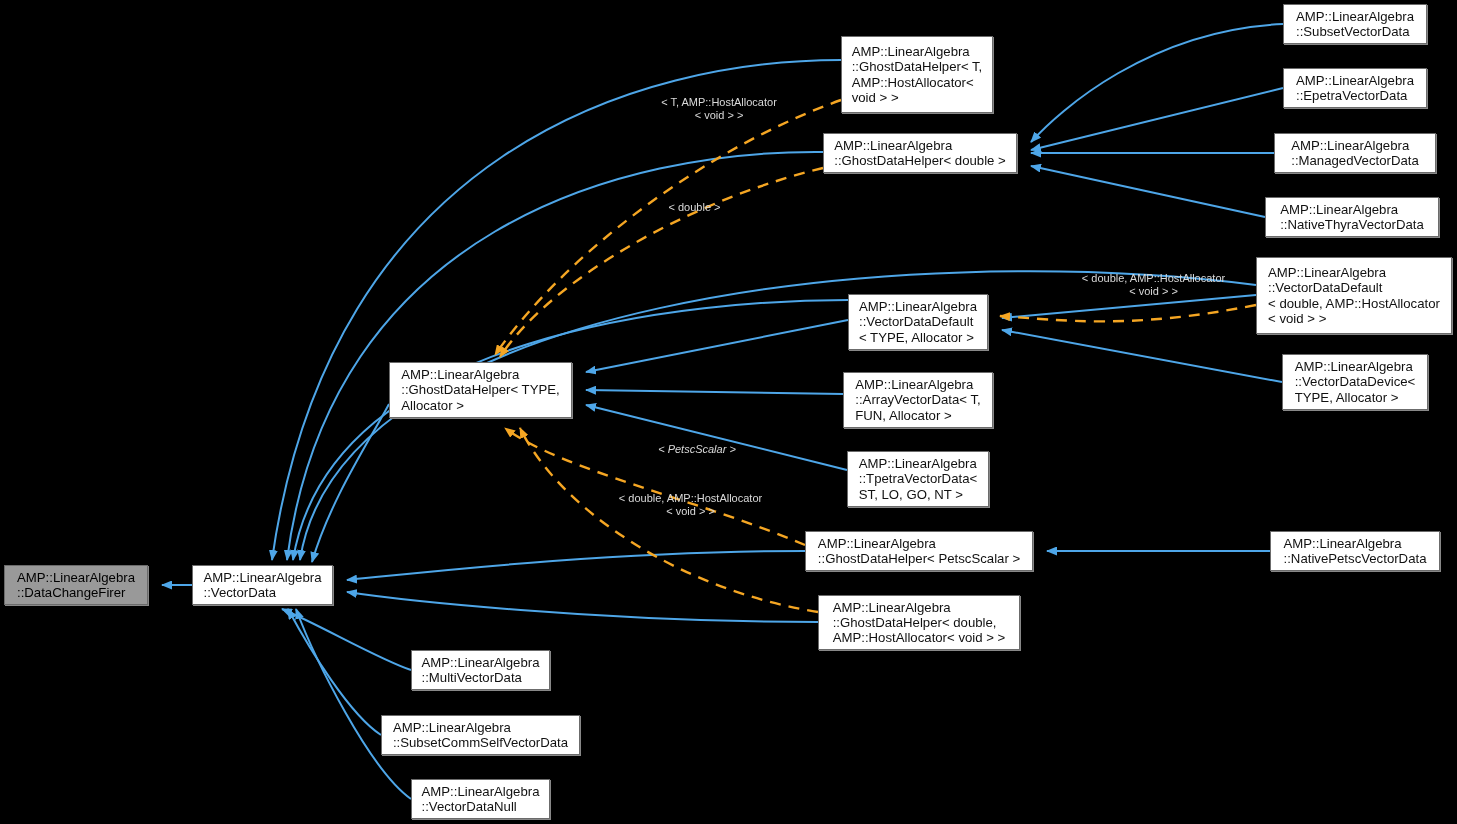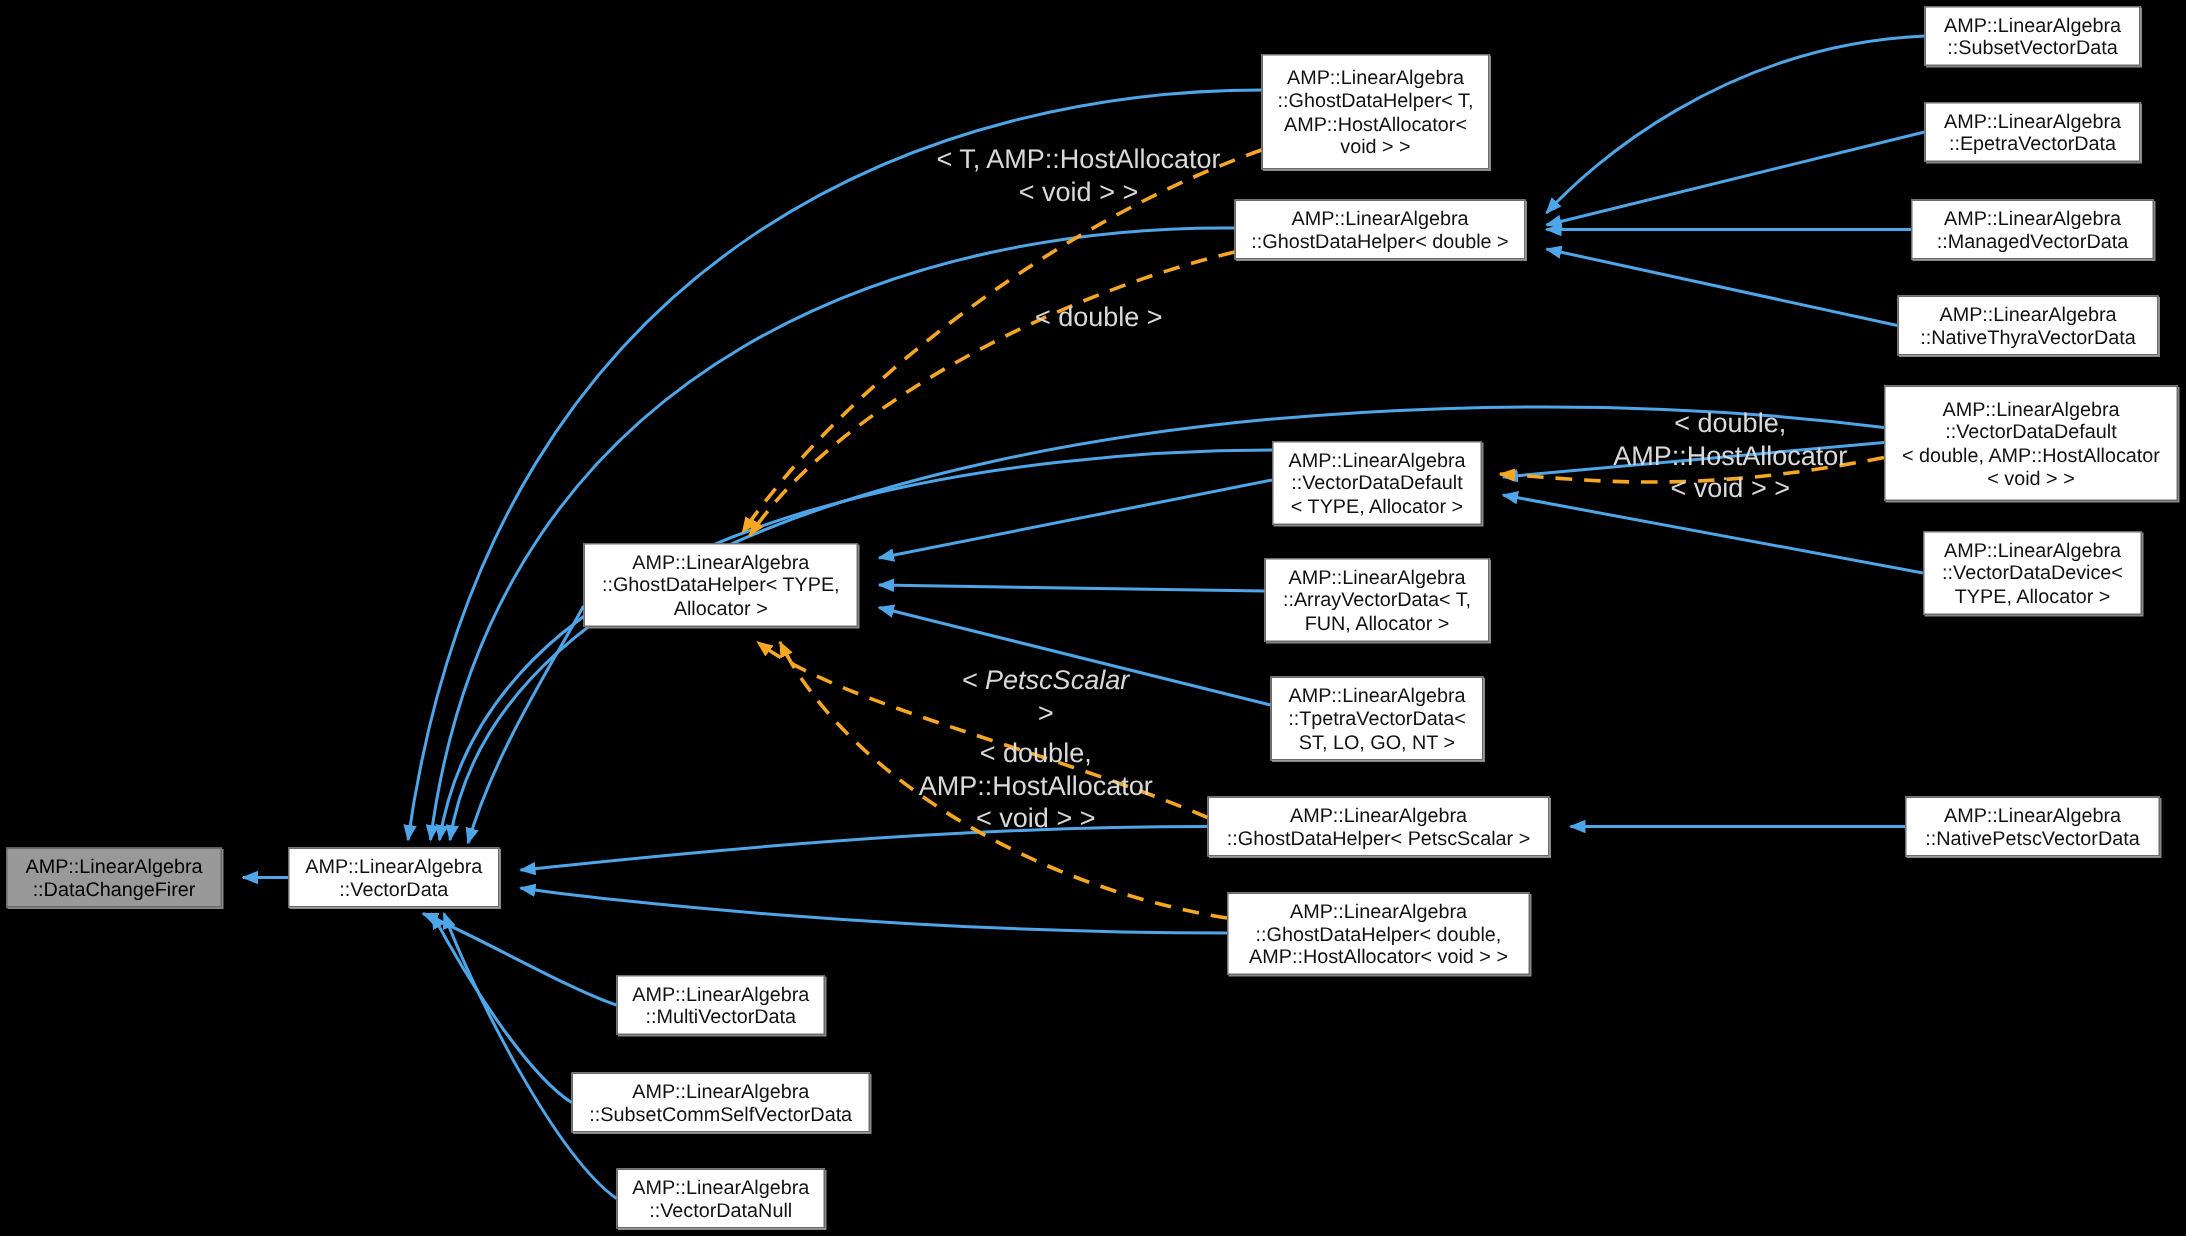--- a/index.html
+++ b/index.html
@@ -1,25 +1,25 @@
 <!DOCTYPE html>
 <html><head>
 <meta charset="utf-8">
 <style>
   html,body{margin:0;padding:0;background:#000;}
   #stage{position:relative;width:1457px;height:824px;background:#000;overflow:hidden;
          font-family:"Liberation Sans","DejaVu Sans",sans-serif;}
   svg#edges{position:absolute;left:0;top:0;width:1457px;height:824px;}
   .node{position:absolute;box-sizing:border-box;border:1px solid #6b6b6b;
-        background:#ffffff;color:#111111;text-align:center;
+        background:#ffffff;color:#111111;
         display:flex;align-items:center;justify-content:center;
         box-shadow:1px 1px 0 0 #888;line-height:1.16;font-size:13.2px;
         white-space:pre-line;padding:1px 4px;}
   .node.gray{background:#999999;color:#000000;border-color:#6b6b6b;}
-  .edge-label{position:absolute;color:#d9d9d9;font-size:18px;line-height:1.2;
+  .edge-label{position:absolute;color:#d9d9d9;font-size:11px;line-height:1.2;
               text-align:center;white-space:pre-line;}
 </style>
 </head>
 <body>
 
 <div id="stage">
 
   <svg id="edges" viewBox="0 0 1457 824" xmlns="http://www.w3.org/2000/svg">
     <defs>
       <marker id="ah-blue" markerWidth="11" markerHeight="9" refX="10" refY="4.5" orient="auto" markerUnits="userSpaceOnUse">
@@ -143,21 +143,21 @@
   <div class="node" style="left:1282px;top:354px;width:146px;height:56px;">AMP::LinearAlgebra
 ::VectorDataDevice&lt;
 TYPE, Allocator &gt;</div>
 
   <div class="node" style="left:1270px;top:531px;width:170px;height:40px;">AMP::LinearAlgebra
 ::NativePetscVectorData</div>
 
   <div class="edge-label" style="left:612px;top:96px;width:214px;">&lt; T, AMP::HostAllocator
 &lt; void &gt; &gt;</div>
 
-  <div class="edge-label" style="left:676px;top:201px;width:113px;">&lt; double &gt;</div>
+  <div class="edge-label" style="left:638px;top:201px;width:113px;">&lt; double &gt;</div>
 
   <div class="edge-label" style="left:1042px;top:272px;width:223px;">&lt; double, AMP::HostAllocator
 &lt; void &gt; &gt;</div>
 
   <div class="edge-label" style="left:635px;top:443px;width:124px;font-style:italic;">&lt; PetscScalar &gt;</div>
 
   <div class="edge-label" style="left:579px;top:492px;width:223px;">&lt; double, AMP::HostAllocator
 &lt; void &gt; &gt;</div>
 
 </div>

